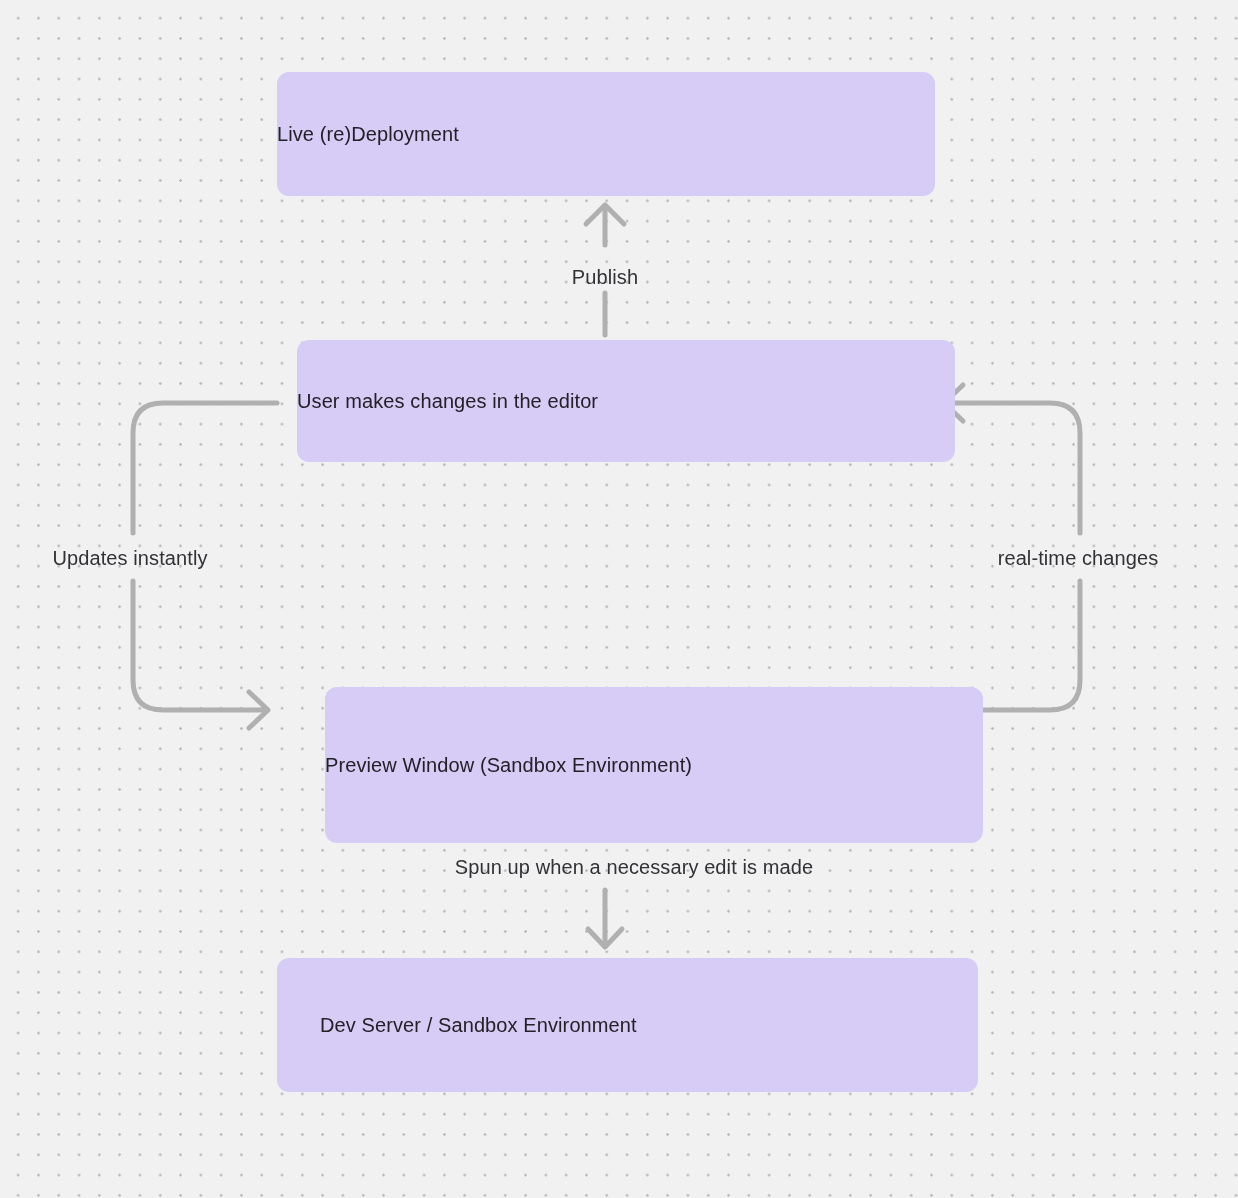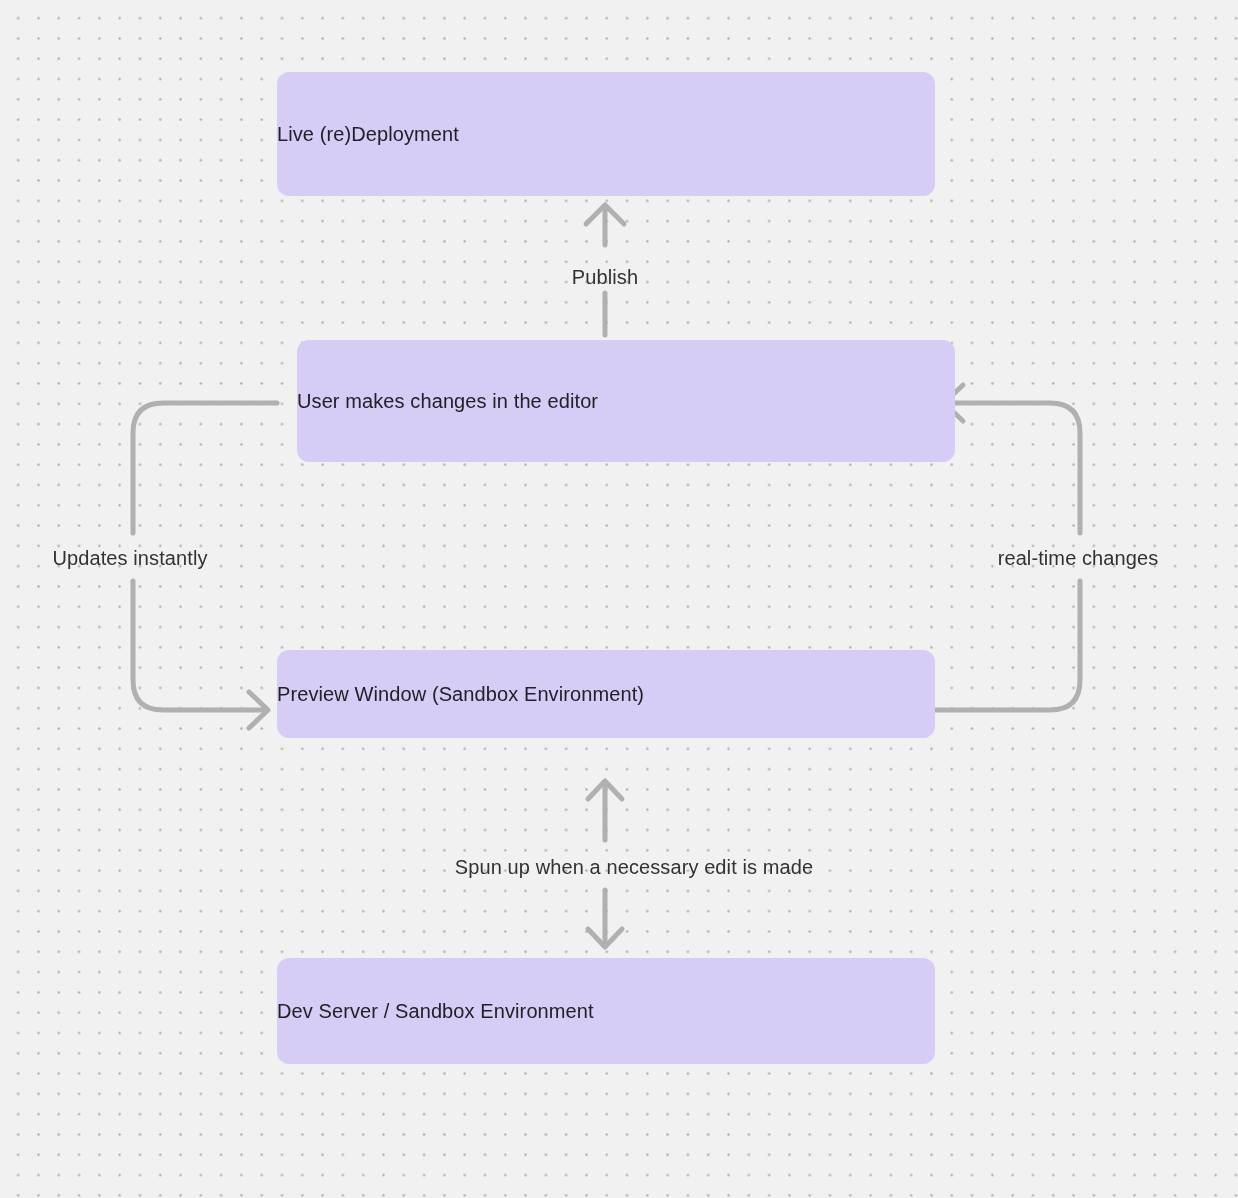--- a/index.html
+++ b/index.html
@@ -92,25 +92,25 @@
   </svg>
 
   <div class="node" style="top:72px;height:124px;">
     <span class="node-label">Live (re)Deployment</span>
   </div>
 
   <div class="node" style="top:340px;height:122px;margin-left:20px;">
     <span class="node-label">User makes changes in the editor</span>
   </div>
 
-  <div class="node" style="top:650px;height:88px;">
+  <div class="node" style="top:687px;height:156px;margin-left:48px;">
     <span class="node-label">Preview Window (Sandbox Environment)</span>
   </div>
 
-  <div class="node" style="top:958px;height:106px;">
+  <div class="node" style="top:958px;height:134px;padding-left:43px;">
     <span class="node-label">Dev Server / Sandbox Environment</span>
   </div>
 
   <div class="edge-label" style="left:605px;top:269px;margin-top:8px;">Publish</div>
 
   <div class="edge-label" style="left:130px;top:558px;">Updates instantly</div>
 
   <div class="edge-label" style="left:1078px;top:558px;">real-time changes</div>
 
   <div class="edge-label" style="left:634px;top:867px;">Spun up when a necessary edit is made</div>

